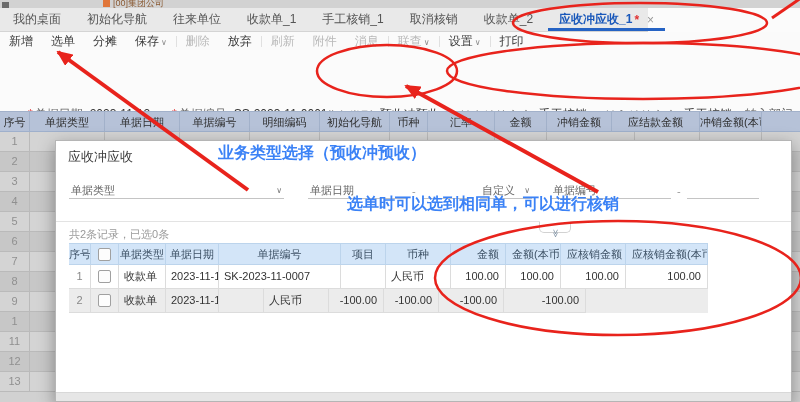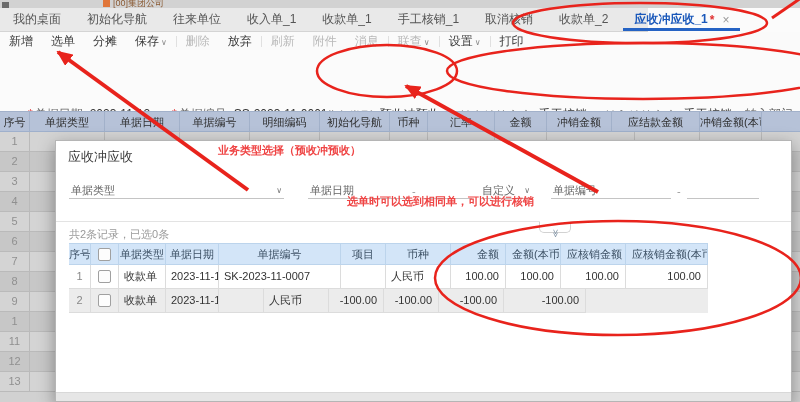--- a/index.html
+++ b/index.html
@@ -72,21 +72,21 @@
   .ic.num{text-align:center;color:#888;padding:0;}
   .ic.amt{text-align:right;padding:0 6px;}
   .neg{color:#f13b3b;}
   .c0{width:22px}.c1{width:28px}.c2{width:47px}.c3{width:53px}.c4{width:122px}
   .c5{width:45px}.c6{width:65px}.c7{width:55px}.c8{width:55px}.c9{width:65px}.c10{width:82px}
   .cb{display:inline-block;width:11px;height:11px;border:1px solid #a0a0a0;background:#fdfdfd;border-radius:2px;
       vertical-align:middle;margin-top:-2px;}
   #dlg-hscroll{position:absolute;left:0;right:0;bottom:0;height:8px;background:#e6e6e6;border-top:1px solid #d8d8d8;}
   
   #annot-svg{position:absolute;left:0;top:0;width:800px;height:402px;z-index:20;pointer-events:none;}
-  .rednote{position:absolute;z-index:21;font-size:11px;font-weight:bold;color:#ef4444;white-space:nowrap;pointer-events:none;}
+  .rednote{position:absolute;z-index:21;font-size:16px;font-weight:bold;color:#3b82f6;white-space:nowrap;pointer-events:none;}
   #note1{left:218px;top:143px;}
   #note2{left:347px;top:194px;}
 </style>
 </head>
 <body>
 
 <div id="page">
 
   <div id="titlebar">
     <span class="logo"></span>
@@ -99,23 +99,20 @@
       </div>
     <div class="tabsep"></div>
     <div class="tab">
         <span>初始化导航</span>
       </div>
     <div class="tabsep"></div>
     <div class="tab">
         <span>往来单位</span>
       </div>
     <div class="tabsep"></div>
-    <div class="tab">
-        <span>收入单_1</span>
-      </div>
     <div class="tabsep"></div>
     <div class="tab">
         <span>收款单_1</span>
       </div>
     <div class="tabsep"></div>
     <div class="tab">
         <span>手工核销_1</span>
       </div>
     <div class="tabsep"></div>
     <div class="tab">

